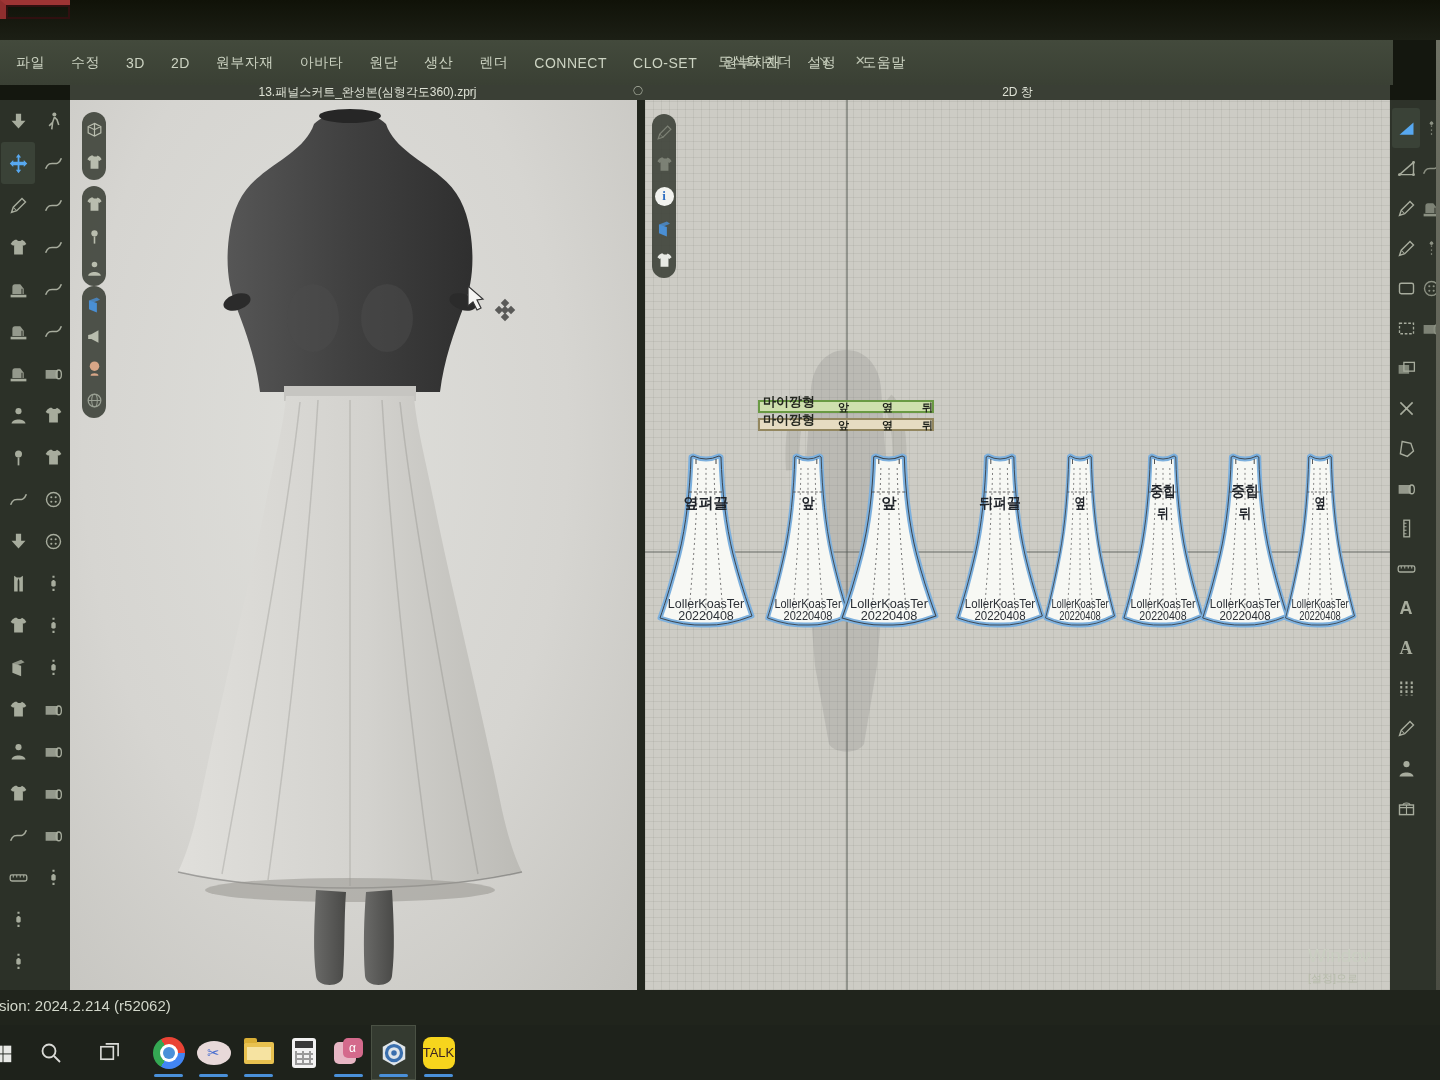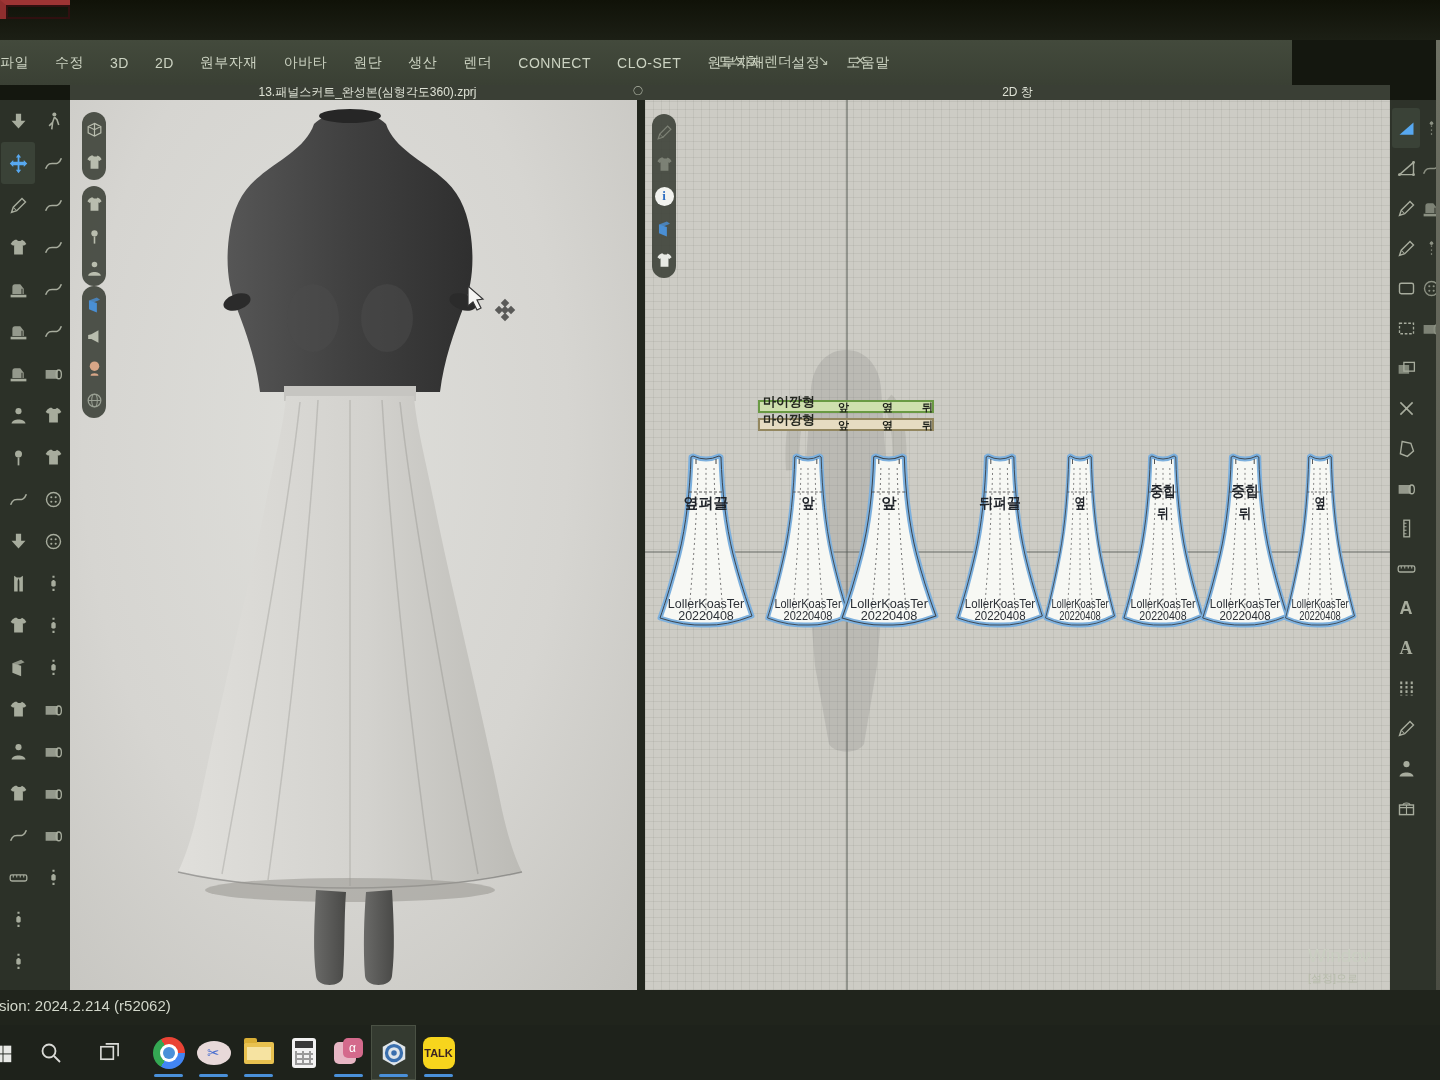--- a/index.html
+++ b/index.html
@@ -2,21 +2,21 @@
 <html><head>
 <meta charset="utf-8">
 <style>
   html,body{margin:0;padding:0;background:#14170f;width:1440px;height:1080px;overflow:hidden;
     font-family:"Liberation Sans","DejaVu Sans",sans-serif;}
   .abs{position:absolute;}
   
   #bezel-top{left:0;top:0;width:1440px;height:40px;background:linear-gradient(#101208,#1c1f15);}
   #frame-corner{left:0;top:0;width:64px;height:14px;border-top:5px solid #9e3434;border-left:6px solid #8f2e2e;box-shadow:inset 0 0 0 2px #301010;}
   
-  #menubar{left:0;top:40px;width:1292px;height:45px;background:linear-gradient(#434a3c,#3a4034);display:flex;align-items:center;gap:26px;box-sizing:border-box;}
+  #menubar{left:0;top:40px;width:1393px;height:45px;background:linear-gradient(#434a3c,#3a4034);display:flex;align-items:center;gap:26px;padding-left:16px;box-sizing:border-box;}
   .menu-item{color:#ccd3c2;font-size:14px;letter-spacing:.5px;cursor:default;white-space:nowrap;}
   #render-tab{left:718px;top:53px;height:22px;display:flex;gap:26px;color:#c6cdbb;font-size:14px;}
   #render-tab .tab-ic{font-size:13px;color:#b9c0ae;}
   
   .titlebar{top:85px;height:15px;background:#3a3f35;color:#dde1d4;font-size:12px;display:flex;align-items:center;justify-content:center;}
   #titlebar-3d{left:70px;width:567px;padding-left:14px;}
   #titlebar-2d{left:645px;width:745px;}
   #float-glyph{position:absolute;right:8px;top:0;font-size:9px;color:#aeb4a4;}
   
   #toolbar-left{left:0;top:100px;width:70px;height:890px;background:#2c3128;}
@@ -56,21 +56,21 @@
   #taskbar{left:0;top:1025px;width:1440px;height:55px;background:#1e221b;display:flex;align-items:center;}
   .tb-item{width:45px;height:55px;display:flex;align-items:center;justify-content:center;position:relative;flex:0 0 auto;}
   .tb-item.active{background:#343a30;box-shadow:inset 0 0 0 1px #4a5144;}
   .tb-underline{position:absolute;bottom:3px;left:8px;width:29px;height:3px;background:#4a90d9;border-radius:2px;}
   #watermark{left:1308px;top:945px;width:62px;overflow:hidden;color:#c9cec1;}
   #watermark .w1{font-size:19px;white-space:nowrap;}
   #watermark .w2{font-size:11px;white-space:nowrap;margin-top:4px;color:#b7bcab;}
   #edge-right{left:1436px;top:40px;width:4px;height:985px;background:linear-gradient(#6e7164,#4a4c42);}
   
   .kakao{width:32px;height:32px;border-radius:8px;background:#f7d51d;display:flex;align-items:center;justify-content:center;}
-  .kakao span{font-size:11px;font-weight:bold;color:#3a2323;}
+  .kakao span{font-size:13px;font-weight:normal;color:#3a2323;}
   .folder{width:30px;height:22px;background:#e8c14f;border-radius:2px;position:relative;}
   .folder:before{content:"";position:absolute;left:0;top:-4px;width:13px;height:5px;background:#d9ae35;border-radius:2px 2px 0 0;}
   .folder:after{content:"";position:absolute;left:3px;top:5px;width:24px;height:13px;background:#f6e3a1;}
   .calc{width:24px;height:30px;background:#f2f2f2;border-radius:3px;position:relative;}
   .calc:before{content:"";position:absolute;left:3px;top:3px;width:18px;height:7px;background:#3a3a3a;}
   .calc:after{content:"";position:absolute;left:3px;top:13px;width:18px;height:14px;
     background:repeating-linear-gradient(0deg,#9a9a9a 0 2px,transparent 2px 5px),repeating-linear-gradient(90deg,#9a9a9a 0 2px,transparent 2px 7px);}
   .pinkapp{width:30px;height:30px;position:relative;}
   .pinkapp .p1{position:absolute;left:0;top:4px;width:22px;height:22px;background:#e7b6c4;border-radius:5px;}
   .pinkapp .p2{position:absolute;left:9px;top:0;width:20px;height:20px;background:#d46a8c;border-radius:5px;color:#fff;font-size:12px;display:flex;align-items:center;justify-content:center;}

